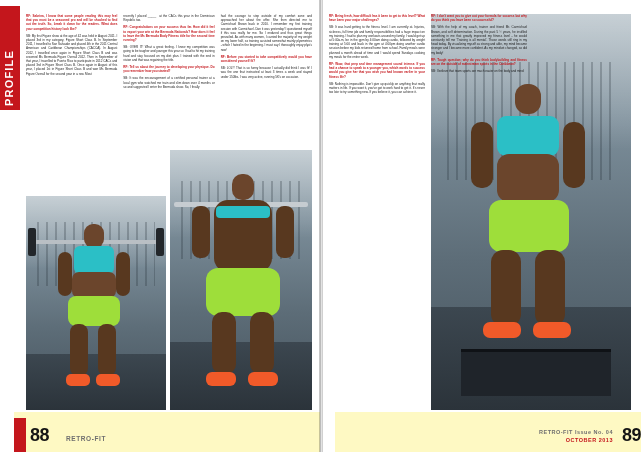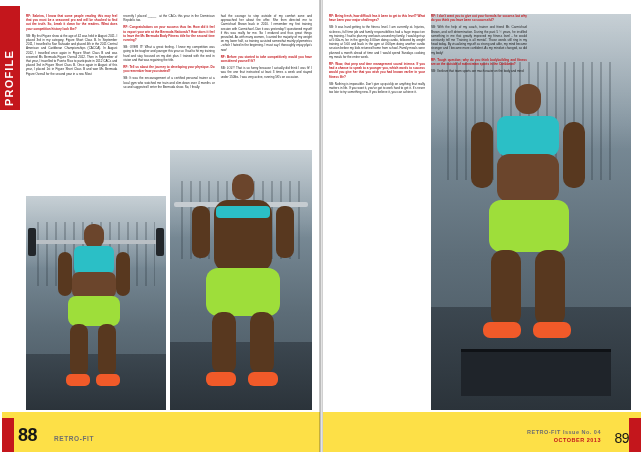--- a/index.html
+++ b/index.html
@@ -109,33 +109,33 @@
   .shoe{background:#f15a29;}
   
   .bar1{position:absolute;left:6px;top:44px;width:128px;height:4px;background:#b9bfc4;border-radius:2px;}
   .plate1{position:absolute;top:32px;width:8px;height:28px;background:#22262a;border-radius:2px;}
   
   .bar2{position:absolute;left:4px;top:52px;width:134px;height:5px;background:#c6ccd1;border-radius:2px;}
   
   .box{position:absolute;left:30px;bottom:14px;width:150px;height:44px;background:#1f242a;border-top:3px solid #0f1216;}
   
   .footer-bar{
-    position:absolute;left:2px;bottom:0;width:100%;height:40px;background:#fde047;z-index:25;
+    position:absolute;left:14px;bottom:0;width:100%;height:40px;background:#fef9c3;z-index:25;
   }
   .pg-left{
     position:absolute;left:16px;bottom:6px;
     font-size:18px;font-weight:bold;color:#151515;letter-spacing:-0.5px;
   }
   .brand-left{
     position:absolute;left:52px;bottom:10px;
     font-size:6.5px;font-weight:bold;color:#6f6f6f;letter-spacing:0.6px;
   }
   .pg-right{
     position:absolute;right:14px;bottom:6px;
-    font-size:14px;font-weight:normal;color:#151515;letter-spacing:-0.5px;
+    font-size:18px;font-weight:bold;color:#151515;letter-spacing:-0.5px;
   }
   .brand-right{
     position:absolute;right:42px;bottom:17px;
     font-size:5.5px;font-weight:bold;color:#6f6f6f;letter-spacing:0.5px;text-align:right;
   }
   .issue-right{
     position:absolute;right:42px;bottom:9px;
     font-size:5.5px;font-weight:bold;color:#c4161c;letter-spacing:0.5px;text-align:right;
   }
   .red-strip{

